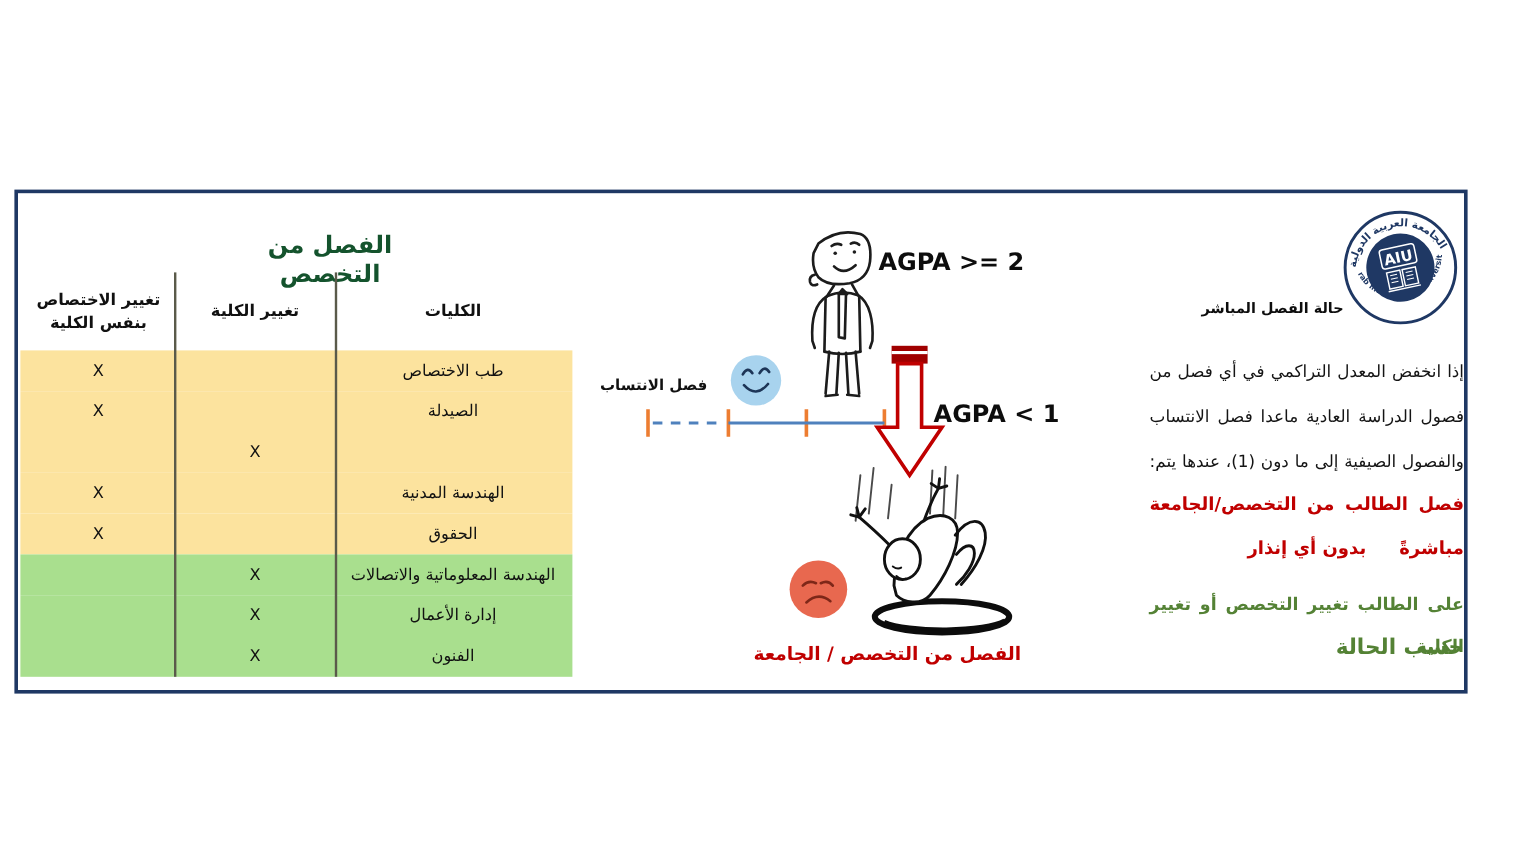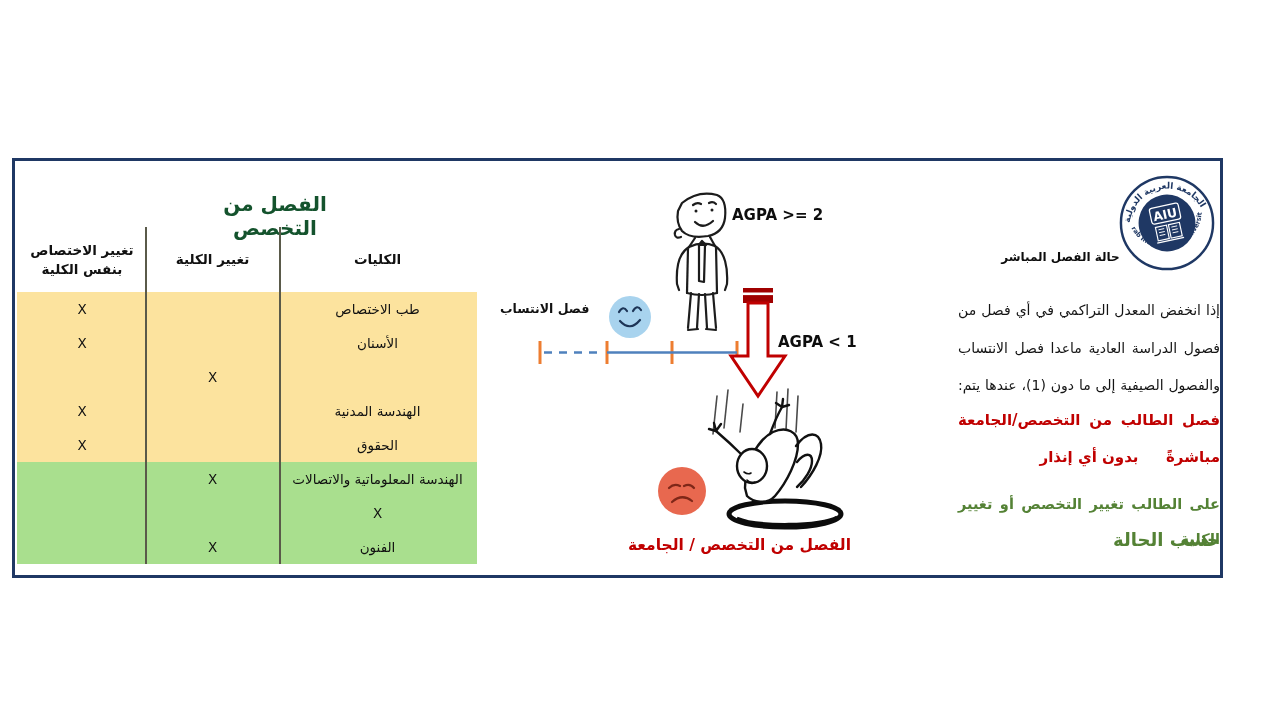--- a/index.html
+++ b/index.html
@@ -20,21 +20,21 @@
   .tbody .trow { display:grid; grid-template-columns:199px 131px 130px; height:34px; }
   .trow.yellow { background:var(--yellow); }
   .trow.green  { background:var(--green); }
   .tcell { display:flex; align-items:center; justify-content:center;
            font-size:13.5px; color:#111; }
   .vline { position:absolute; top:227px; width:2px; height:337px; background:#5a5a4a; }
   .vline.v1 { left:145px; } .vline.v2 { left:279px; }
 
   
   .abs { position:absolute; }
-  .agpa { font-weight:bold; font-size:15px; color:#0d0d0d; white-space:nowrap; }
+  .agpa { font-weight:bold; font-size:20px; color:#0d0d0d; white-space:nowrap; }
   .tl-label { font-weight:bold; font-size:12.5px; color:#111; direction:rtl; white-space:nowrap; }
   .caption-red { position:absolute; left:633px; top:536px; width:218px; text-align:left;
                  font-weight:bold; font-size:15.5px; color:var(--red); direction:rtl; white-space:nowrap; }
 
   
   .panel-heading { position:absolute; left:978px; top:250px; width:165px; text-align:center;
                    font-weight:bold; font-size:12px; color:#0d0d0d; direction:rtl; white-space:nowrap; }
   .para { position:absolute; left:958px; top:292px; width:262px; direction:rtl; }
   .para .pline { text-align:justify; text-align-last:justify; font-size:14px;
                  color:#141414; height:37.5px; line-height:37.5px; white-space:nowrap;
@@ -63,21 +63,21 @@
       <div class="th">تغيير الكلية</div>
       <div class="th">تغيير الاختصاص بنفس الكلية</div>
     </div>
     <div class="tbody">
         <div class="trow yellow">
           <div class="tcell">طب الاختصاص</div>
           <div class="tcell"></div>
           <div class="tcell">X</div>
         </div>
         <div class="trow yellow">
-          <div class="tcell">الأسنان</div>
+          <div class="tcell">الصيدلة</div>
           <div class="tcell"></div>
           <div class="tcell">X</div>
         </div>
         <div class="trow yellow">
           <div class="tcell"></div>
           <div class="tcell">X</div>
         </div>
         <div class="trow yellow">
           <div class="tcell">الهندسة المدنية</div>
           <div class="tcell"></div>
@@ -87,20 +87,21 @@
           <div class="tcell">الحقوق</div>
           <div class="tcell"></div>
           <div class="tcell">X</div>
         </div>
         <div class="trow green">
           <div class="tcell">الهندسة المعلوماتية والاتصالات</div>
           <div class="tcell">X</div>
           <div class="tcell"></div>
         </div>
         <div class="trow green">
+          <div class="tcell">إدارة الأعمال</div>
           <div class="tcell">X</div>
           <div class="tcell"></div>
         </div>
         <div class="trow green">
           <div class="tcell">الفنون</div>
           <div class="tcell">X</div>
           <div class="tcell"></div>
         </div>
       </div>
   </div>
@@ -135,21 +136,21 @@
 
   <svg class="abs" style="left:608px; top:295px;" width="44" height="44" viewBox="0 0 44 44">
     <circle cx="22" cy="22" r="21" fill="#A8D3EE"></circle>
     <g fill="none" stroke="#1d3557" stroke-width="2.2" stroke-linecap="round">
       <path d="M11,17 q4,-7 8,-1"></path>
       <path d="M25,16 q4,-7 8,-1"></path>
       <path d="M12,26 q10,11 20,-1"></path>
     </g>
   </svg>
 
-  <div class="abs tl-label" style="left:500px; top:301px;">فصل الانتساب</div>
+  <div class="abs tl-label" style="left:500px; top:313px;">فصل الانتساب</div>
   <svg class="abs" style="left:533px; top:338px;" width="212" height="30" viewBox="0 0 212 30">
     <g stroke="#ED7D31" stroke-width="3">
       <line x1="7" y1="3" x2="7" y2="26"></line>
       <line x1="74" y1="3" x2="74" y2="26"></line>
       <line x1="139" y1="3" x2="139" y2="26"></line>
       <line x1="204" y1="3" x2="204" y2="26"></line>
     </g>
     <line x1="11" y1="14.5" x2="70" y2="14.5" stroke="#4F81BD" stroke-width="2.6" stroke-dasharray="8 7"></line>
     <line x1="74" y1="14.5" x2="204" y2="14.5" stroke="#4F81BD" stroke-width="2.6"></line>
   </svg>

